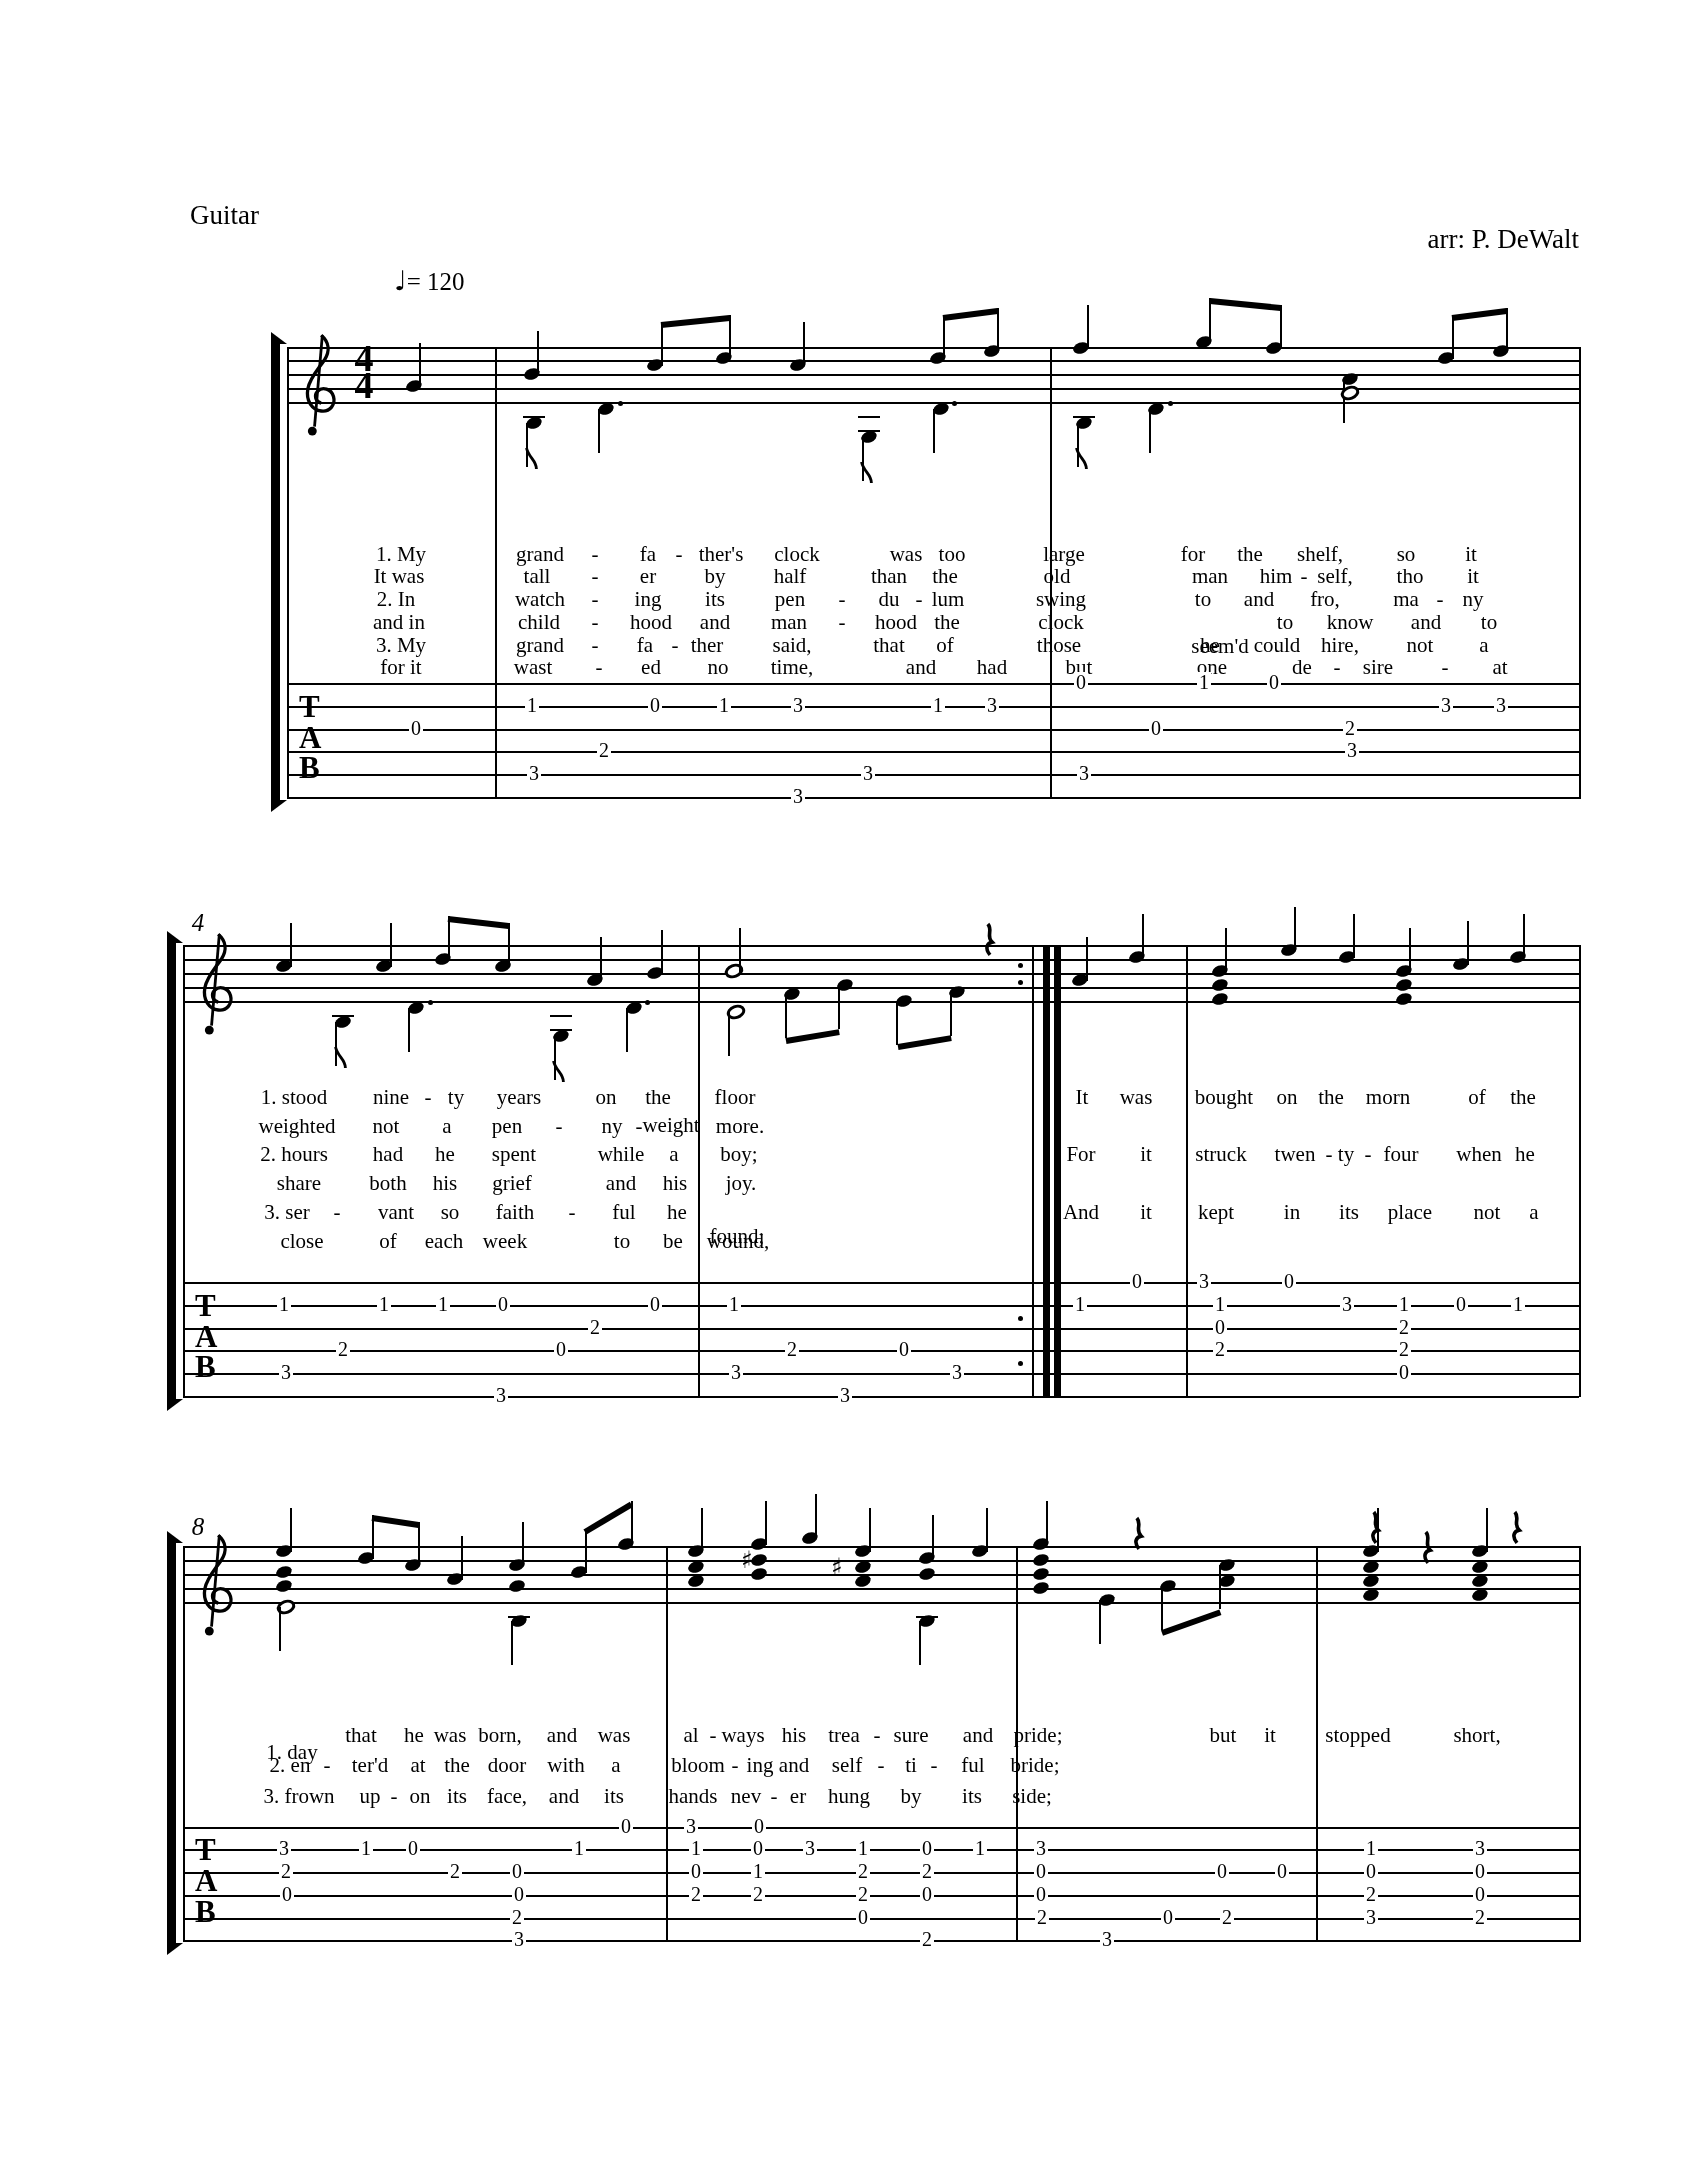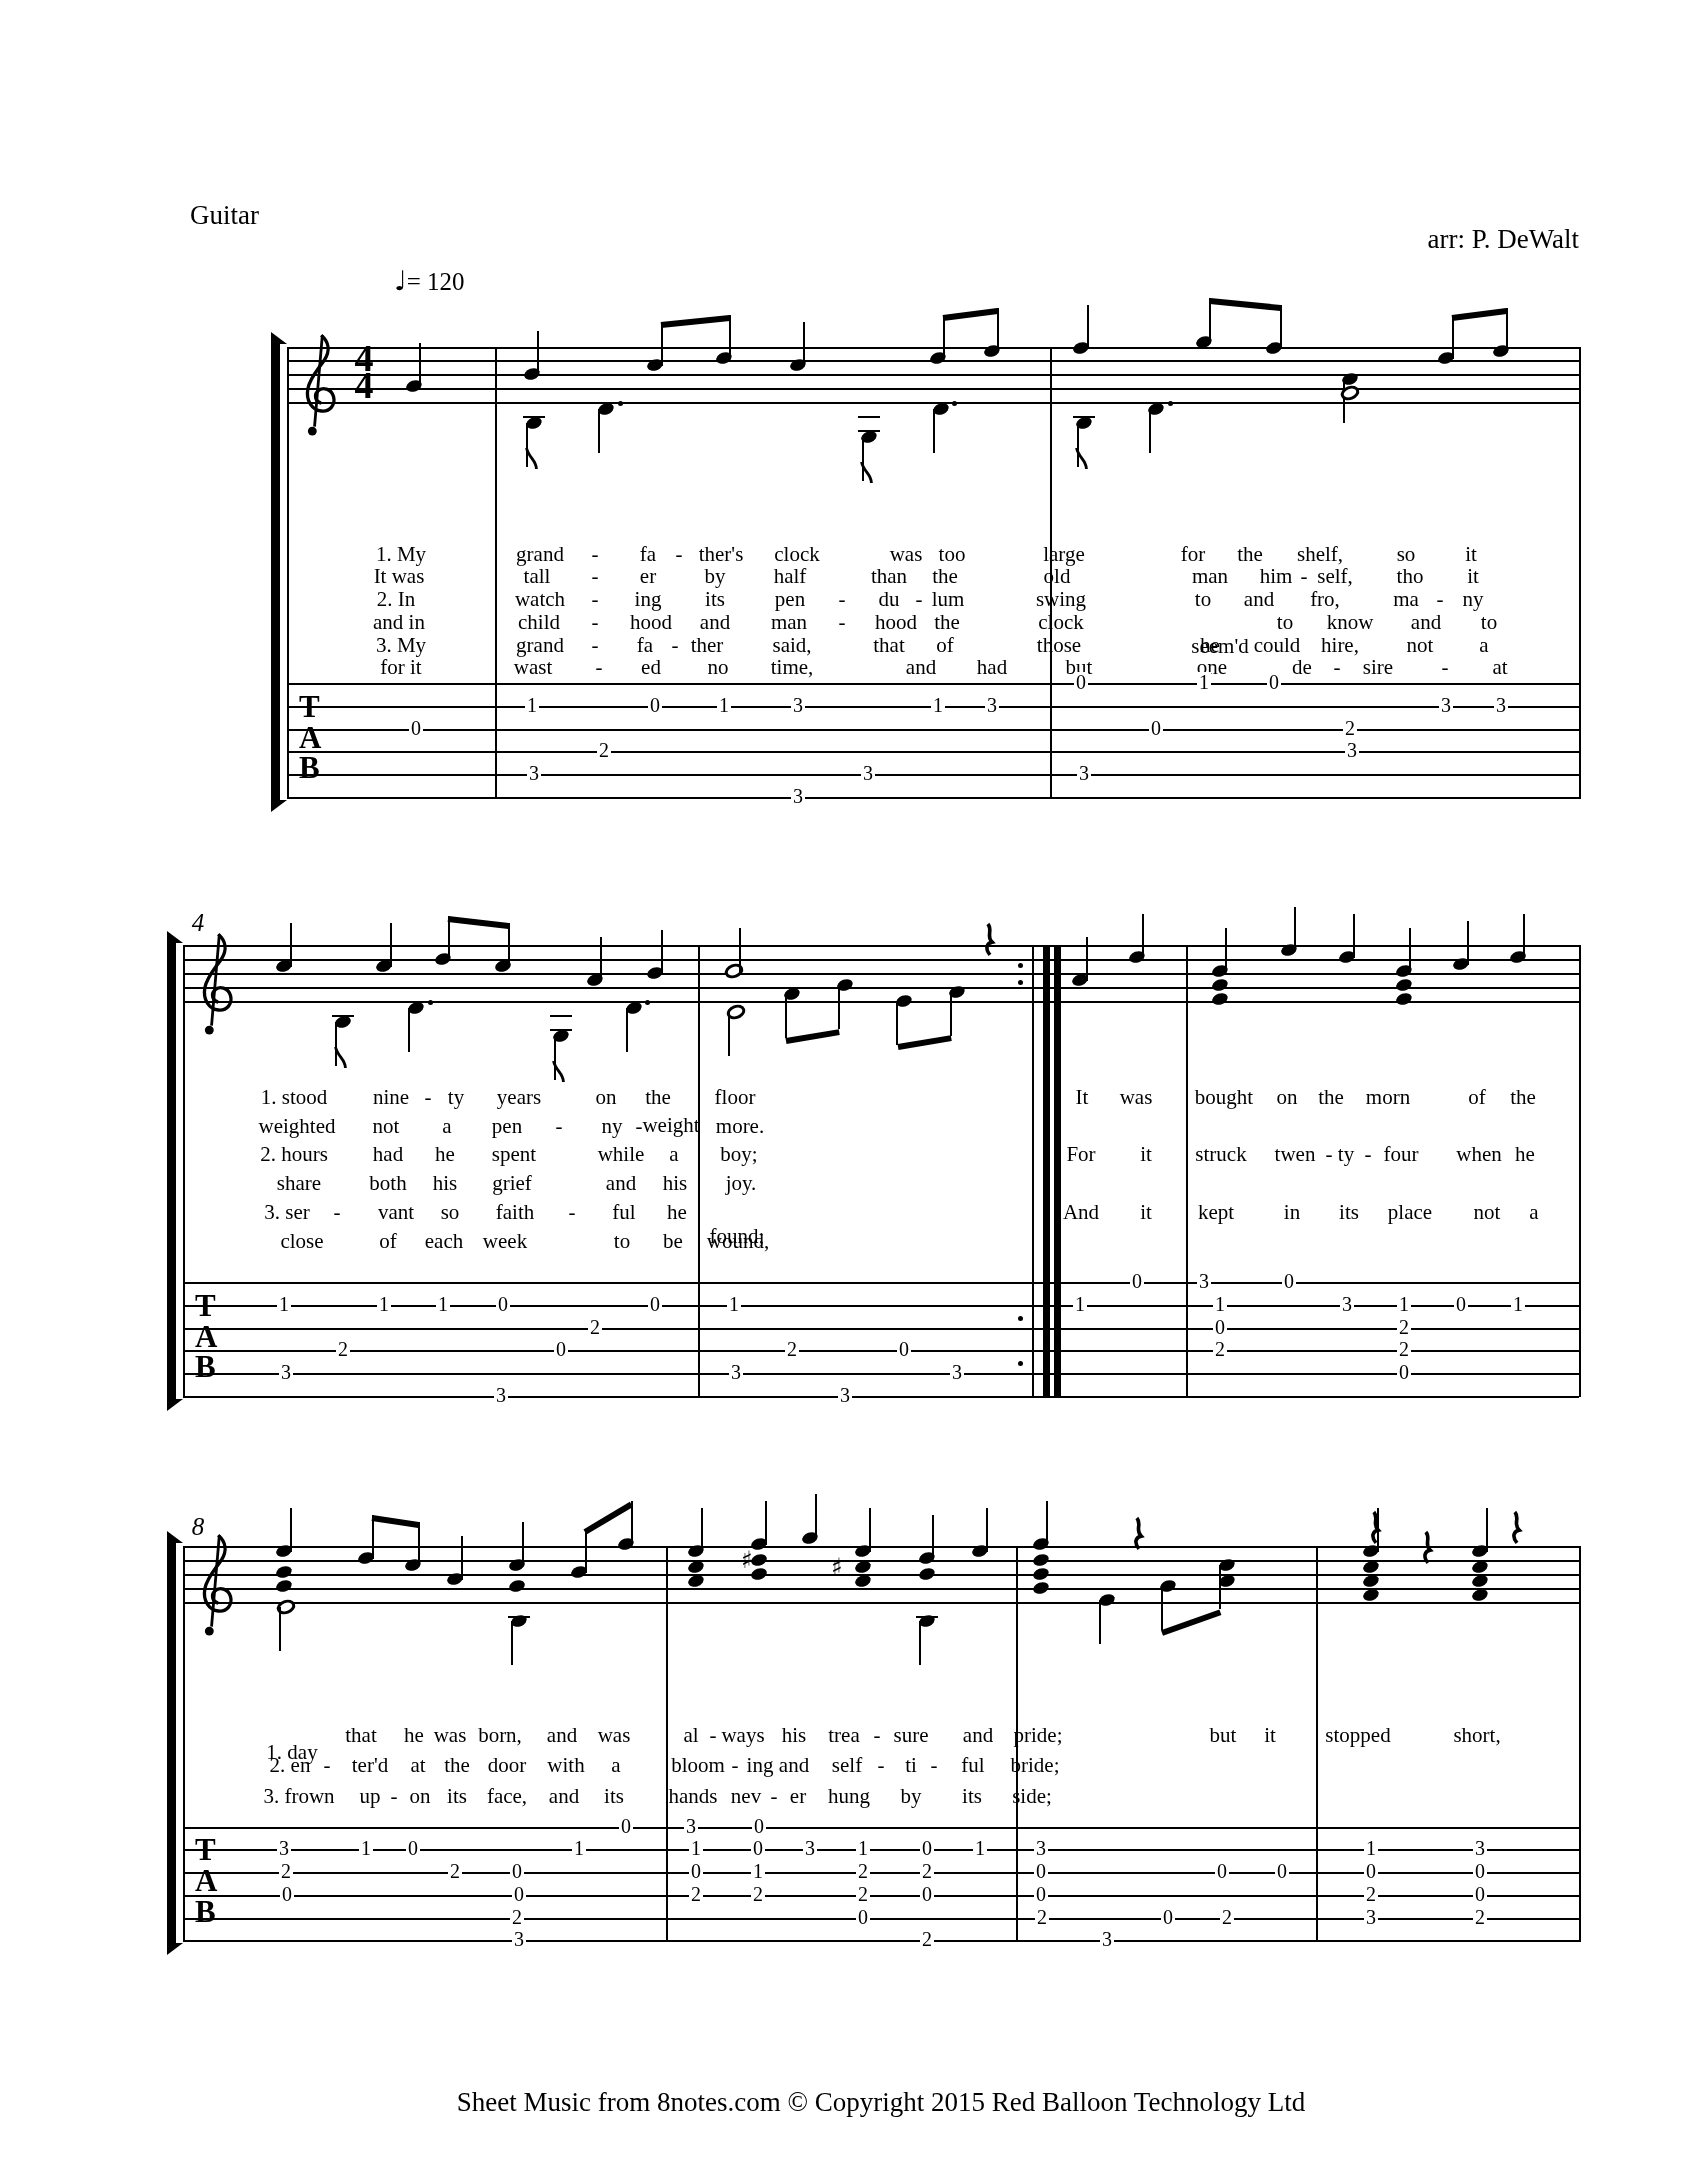--- a/index.html
+++ b/index.html
@@ -30,21 +30,20 @@
          transform:translate(-50%,-50%)}
   svg{position:absolute;overflow:visible}
 </style>
 </head>
 <body>
 
 <div class="page">
   <div class="credit" style="left:190px;top:200px">Guitar</div>
   <div class="credit" style="left:1579px;top:224px;transform:translateX(-100%)">arr: P. DeWalt</div>
   <div class="tempo" style="left:394px;top:265px"><span class="glyph">♩</span><span>= 120</span></div>
-  <div class="footer" style="left:881px;top:2087px">Sheet Music from 8notes.com © Copyright 2015 Red Balloon Technology Ltd</div>
 <div class="bracket" style="left: 271px; top: 344px; height: 456px;"></div>
     <div class="vline" style="left: 287px; top: 347px; height: 452px; width: 2px;"></div>
     <div class="vline" style="left: 1579px; top: 347px; height: 452px; width: 2px;"></div>
     <div class="hline" style="left: 287px; top: 347px; width: 1292px; height: 2px;"></div>
     <div class="hline" style="left: 287px; top: 360px; width: 1292px; height: 2px;"></div>
     <div class="hline" style="left: 287px; top: 374px; width: 1292px; height: 2px;"></div>
     <div class="hline" style="left: 287px; top: 388px; width: 1292px; height: 2px;"></div>
     <div class="hline" style="left: 287px; top: 402px; width: 1292px; height: 2px;"></div>
     <div class="hline" style="left: 287px; top: 683px; width: 1292px; height: 2px;"></div>
     <div class="hline" style="left: 287px; top: 706px; width: 1292px; height: 2px;"></div>

